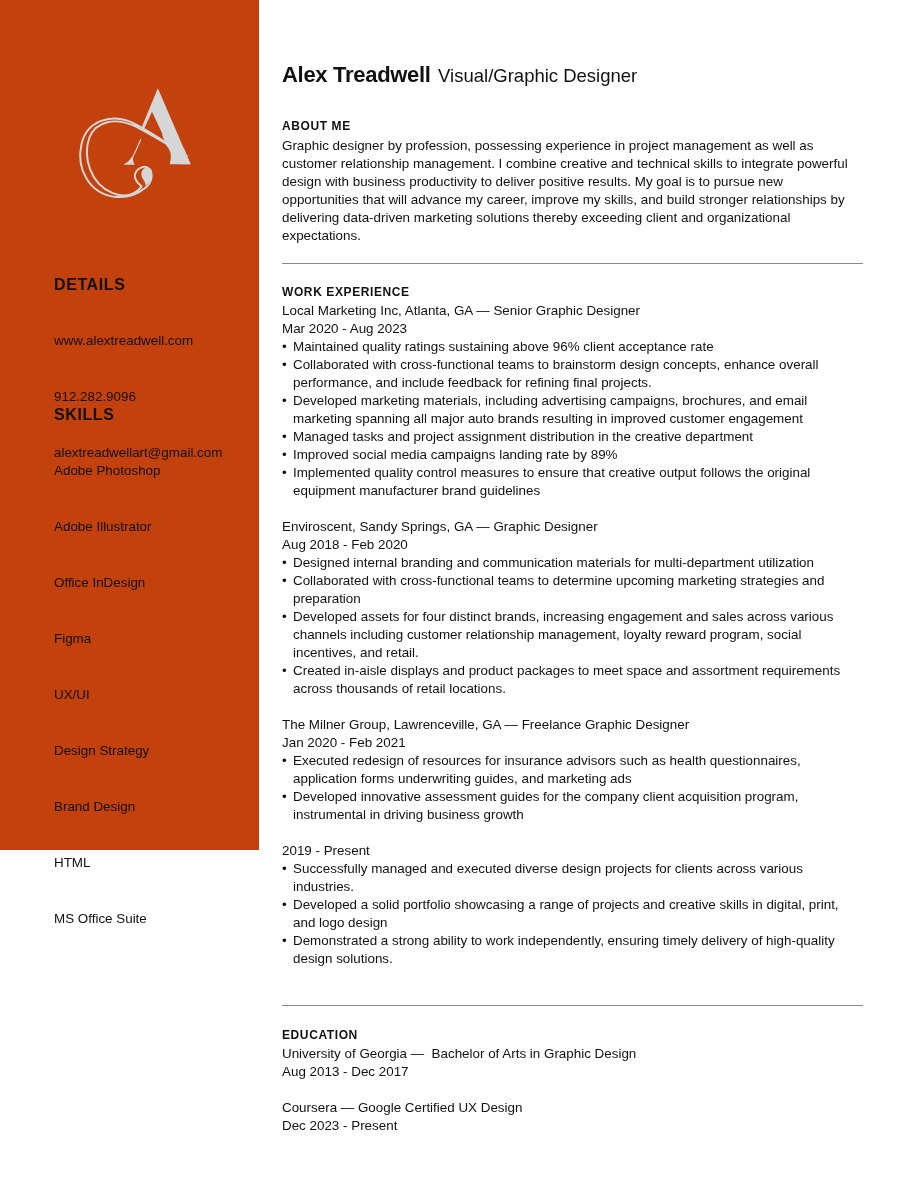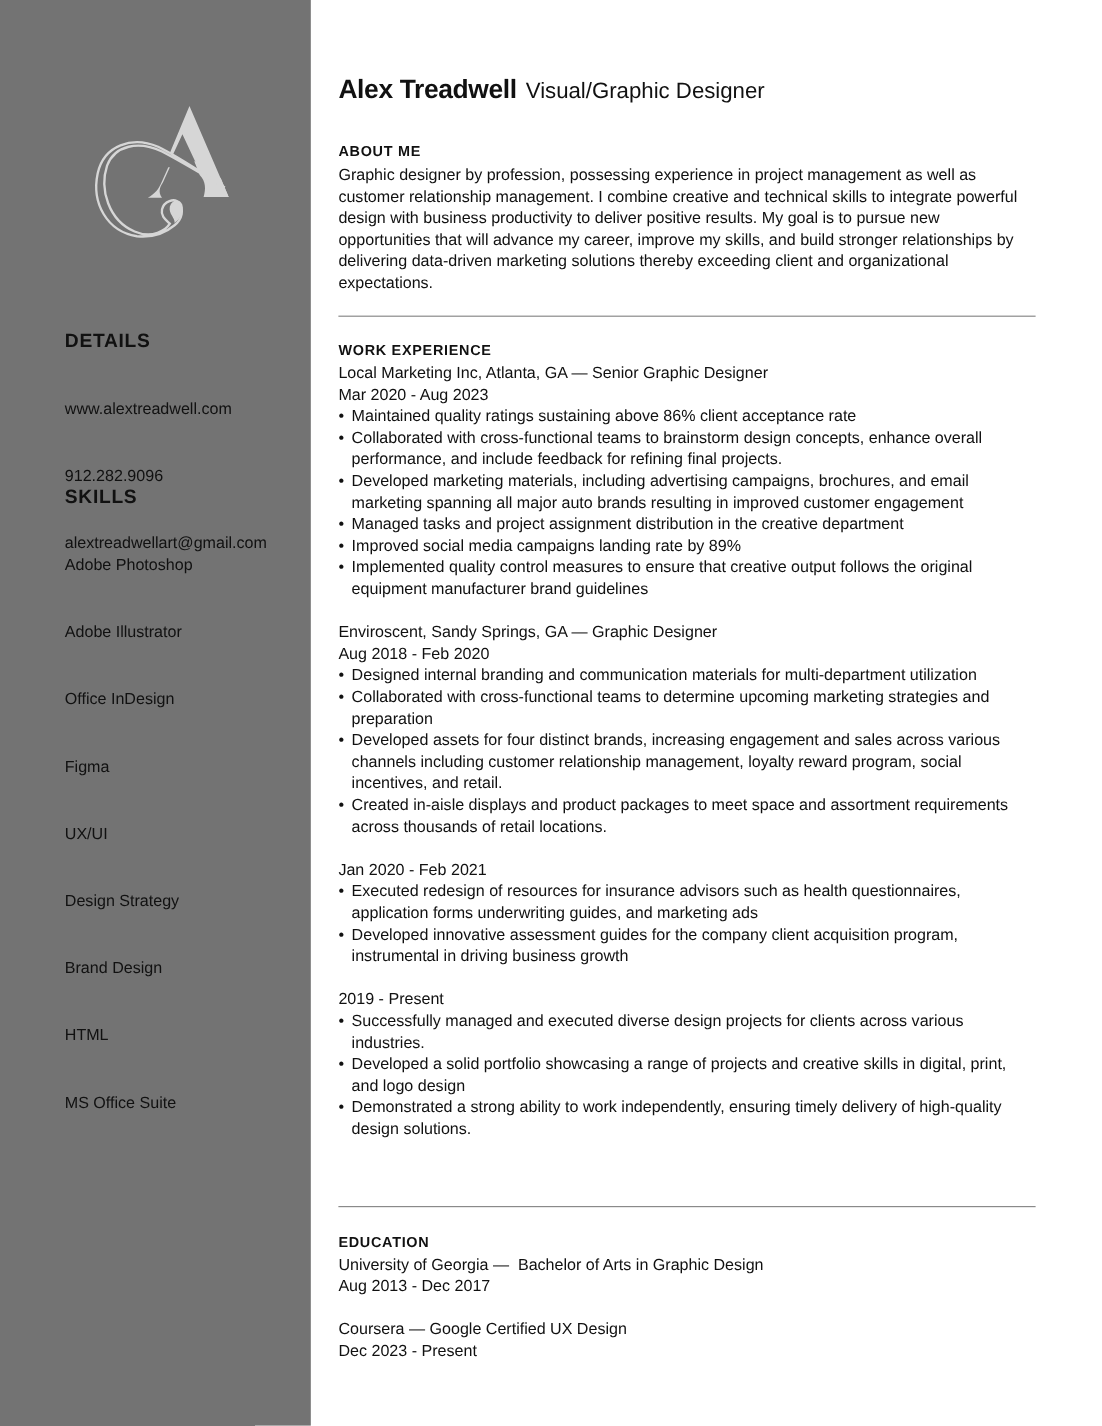--- a/index.html
+++ b/index.html
@@ -13,22 +13,22 @@
       background: #ffffff;
       font-family: "Liberation Sans", "DejaVu Sans", sans-serif;
       color: #111111;
       overflow: hidden;
     }
     .sidebar {
       position: absolute;
       left: 0;
       top: 0;
       width: 259px;
-      height: 1188px;
-      background: #737373;
+      height: 850px;
+      background: #c2410c;
     }
     .logo {
       position: absolute;
       left: 50px;
       top: 52px;
       width: 170px;
       height: 172px;
     }
     .side-section {
       position: absolute;
@@ -200,21 +200,21 @@
 
   <div class="work">
     <div class="section-heading">WORK EXPERIENCE</div>
 
     <div class="job">
       <div class="job-head">
         <b>Local Marketing Inc, Atlanta, GA</b><span> — </span><span>Senior Graphic Designer</span>
       </div>
       <div class="job-dates">Mar 2020 - Aug 2023</div>
       <ul class="bullets">
-        <li>Maintained quality ratings sustaining above 86% client acceptance rate</li>
+        <li>Maintained quality ratings sustaining above 96% client acceptance rate</li>
         <li>Collaborated with cross-functional teams to brainstorm design concepts, enhance overall performance, and include feedback for refining final projects.</li>
         <li>Developed marketing materials, including advertising campaigns, brochures, and email marketing spanning all major auto brands resulting in improved customer engagement</li>
         <li>Managed tasks and project assignment distribution in the creative department</li>
         <li>Improved social media campaigns landing rate by 89%</li>
         <li>Implemented quality control measures to ensure that creative output follows the original equipment manufacturer brand guidelines</li>
       </ul>
     </div>
 
     <div class="job">
       <div class="job-head">
@@ -223,20 +223,23 @@
       <div class="job-dates">Aug 2018 - Feb 2020</div>
       <ul class="bullets">
         <li>Designed internal branding and communication materials for multi-department utilization</li>
         <li>Collaborated with cross-functional teams to determine upcoming marketing strategies and preparation</li>
         <li>Developed assets for four distinct brands, increasing engagement and sales across various channels including customer relationship management, loyalty reward program, social incentives, and retail.</li>
         <li>Created in-aisle displays and product packages to meet space and assortment requirements across thousands of retail locations.</li>
       </ul>
     </div>
 
     <div class="job">
+      <div class="job-head">
+        <b>The Milner Group, Lawrenceville, GA</b><span> — </span><span>Freelance Graphic Designer</span>
+      </div>
       <div class="job-dates">Jan 2020 - Feb 2021</div>
       <ul class="bullets">
         <li>Executed redesign of resources for insurance advisors such as health questionnaires, application forms underwriting guides, and marketing ads</li>
         <li>Developed innovative assessment guides for the company client acquisition program, instrumental in driving business growth</li>
       </ul>
     </div>
 
     <div class="job">
       <div class="job-dates">2019 - Present</div>
       <ul class="bullets">

